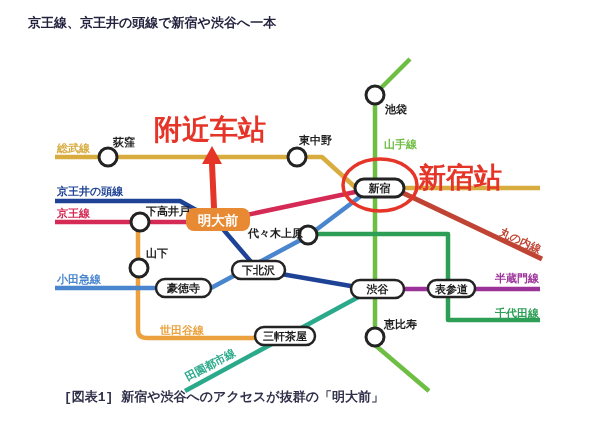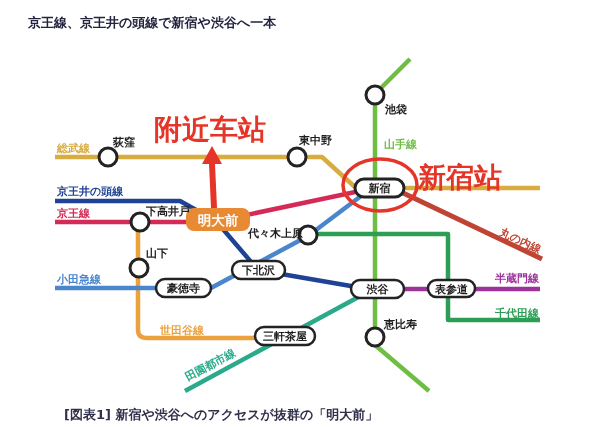--- a/index.html
+++ b/index.html
@@ -1,19 +1,19 @@
 <!DOCTYPE html>
 <html><head>
 <meta charset="utf-8">
 <style>
   html,body{margin:0;padding:0;background:#ffffff;}
   .page{position:relative;width:600px;height:427px;background:#fff;overflow:hidden;
         font-family:"DejaVu Sans",sans-serif;}
   .doc-title{position:absolute;left:28px;top:14px;font-size:13px;font-weight:bold;color:#23233f;}
-  .doc-caption{position:absolute;left:64px;top:406px;font-size:13px;font-weight:bold;color:#30304a;}
+  .doc-caption{position:absolute;left:64px;top:388px;font-size:13px;font-weight:bold;color:#30304a;font-family:Liberation Mono, monospace;}
   svg{position:absolute;left:0;top:0;}
   .rail{fill:none;stroke-width:4.5;stroke-linejoin:round;stroke-linecap:butt;}
   .rail-thick{stroke-width:5;}
   .stn-circle{fill:#fff;stroke:#232323;stroke-width:3;}
   .stn-box{fill:#fff;stroke:#232323;stroke-width:2.5;}
   .stn-box-major{stroke-width:3;}
   .lbl11{font:bold 11px "DejaVu Sans",sans-serif;}
   .st{fill:#1e1e1e;}
   .wt{fill:#ffffff;font:bold 13.5px "DejaVu Sans",sans-serif;}
   .big{font:bold 28px "DejaVu Sans",sans-serif;}

